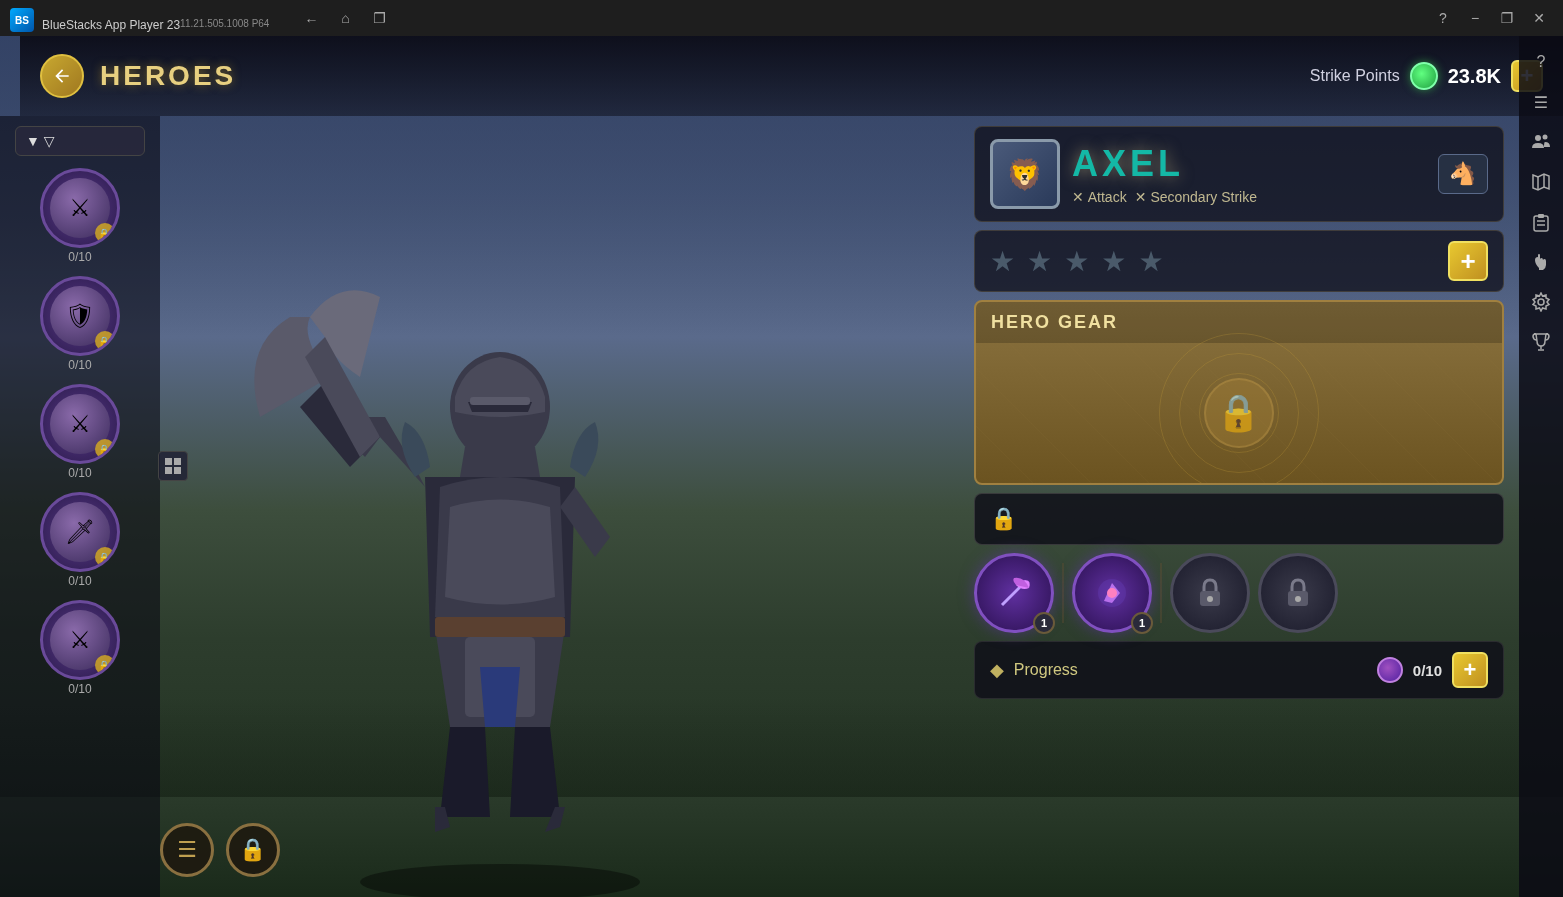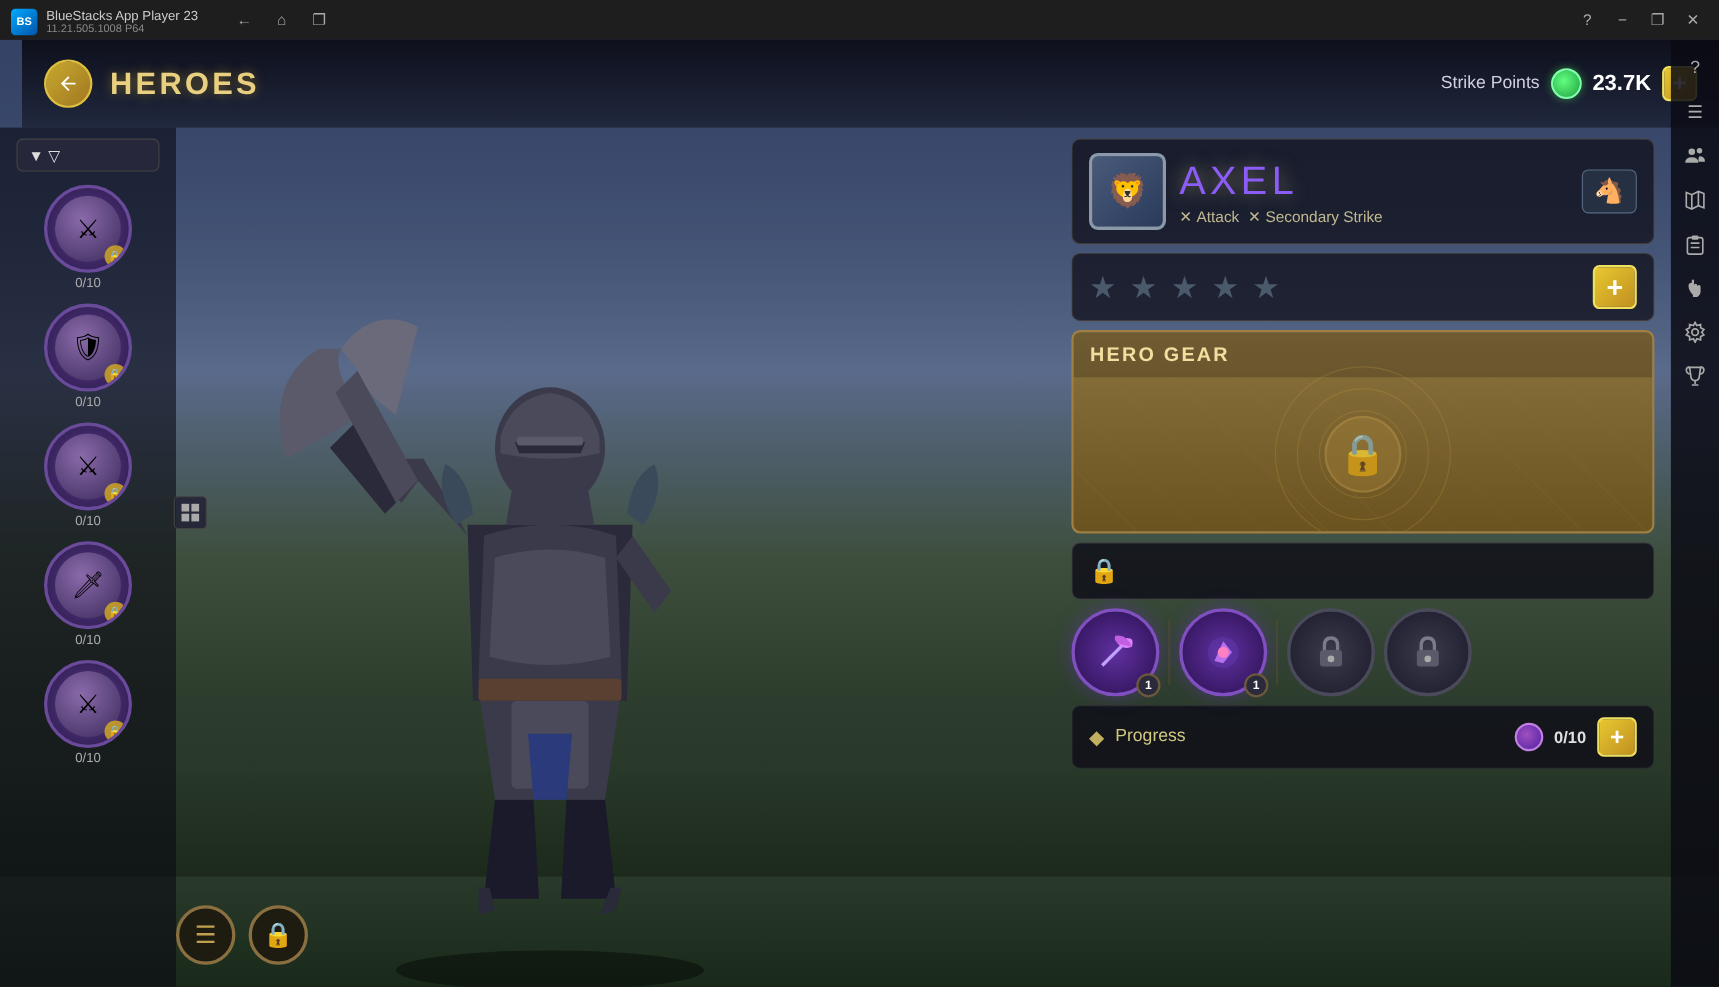--- a/index.html
+++ b/index.html
@@ -343,23 +343,23 @@
       height: 70px;
       background: linear-gradient(135deg, #4a5a7a, #2a3a5a);
       border: 3px solid #8a9aaa;
       border-radius: 8px;
       display: flex;
       align-items: center;
       justify-content: center;
       font-size: 30px;
     }
     .hero-name {
-      color: #8b5cf6;
+      color: #14b8a6;
       font-size: 36px;
-      font-weight: normal;
+      font-weight: bold;
       letter-spacing: 4px;
       text-shadow: 0 0 15px rgba(240,220,150,0.5);
     }
     .hero-tags {
       display: flex;
       gap: 8px;
       margin-top: 4px;
       flex-wrap: wrap;
     }
     .hero-tag {
@@ -625,21 +625,21 @@
       font-size: 22px;
       color: #c0a050;
     }
   </style>
 </head>
 <body>
 
 <div id="titlebar">
   <div class="titlebar-left">
     <div class="titlebar-logo">BS</div>
-    <div style="display:flex;flex-direction:column;">
+    <div style="display:flex;">
       <span class="titlebar-title">BlueStacks App Player 23</span>
       <span class="titlebar-subtitle">11.21.505.1008 P64</span>
     </div>
     <div class="titlebar-nav">
       <button class="titlebar-nav-btn">←</button>
       <button class="titlebar-nav-btn">⌂</button>
       <button class="titlebar-nav-btn">❐</button>
     </div>
   </div>
   <div class="titlebar-controls">
@@ -663,21 +663,21 @@
   <div id="top-bar">
     <div class="back-btn">
       <svg viewBox="0 0 24 24">
           <path d="M20 11H7.83l5.59-5.59L12 4l-8 8 8 8 1.41-1.41L7.83 13H20v-2z"></path>
         </svg>
     </div>
     <span class="heroes-title">HEROES</span>
     <div class="skill-points-area">
       <span class="skill-points-label">Strike Points</span>
       <div class="skill-points-gem"></div>
-      <span class="skill-points-value">23.7K</span>
+      <span class="skill-points-value">23.8K</span>
       <div class="skill-points-add">+</div>
     </div>
   </div>
 
   <div id="hero-list">
     <div class="filter-btn">
       <span>▼</span>
       <span>▽</span>
     </div>
 

